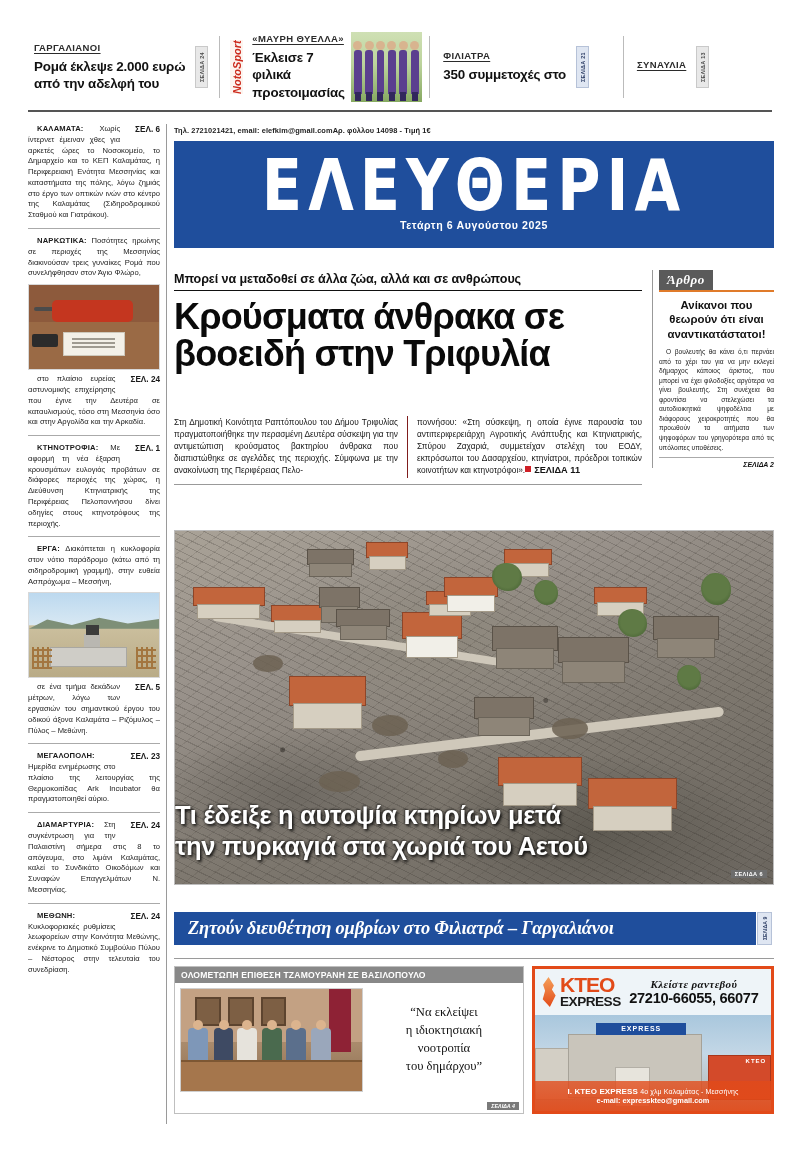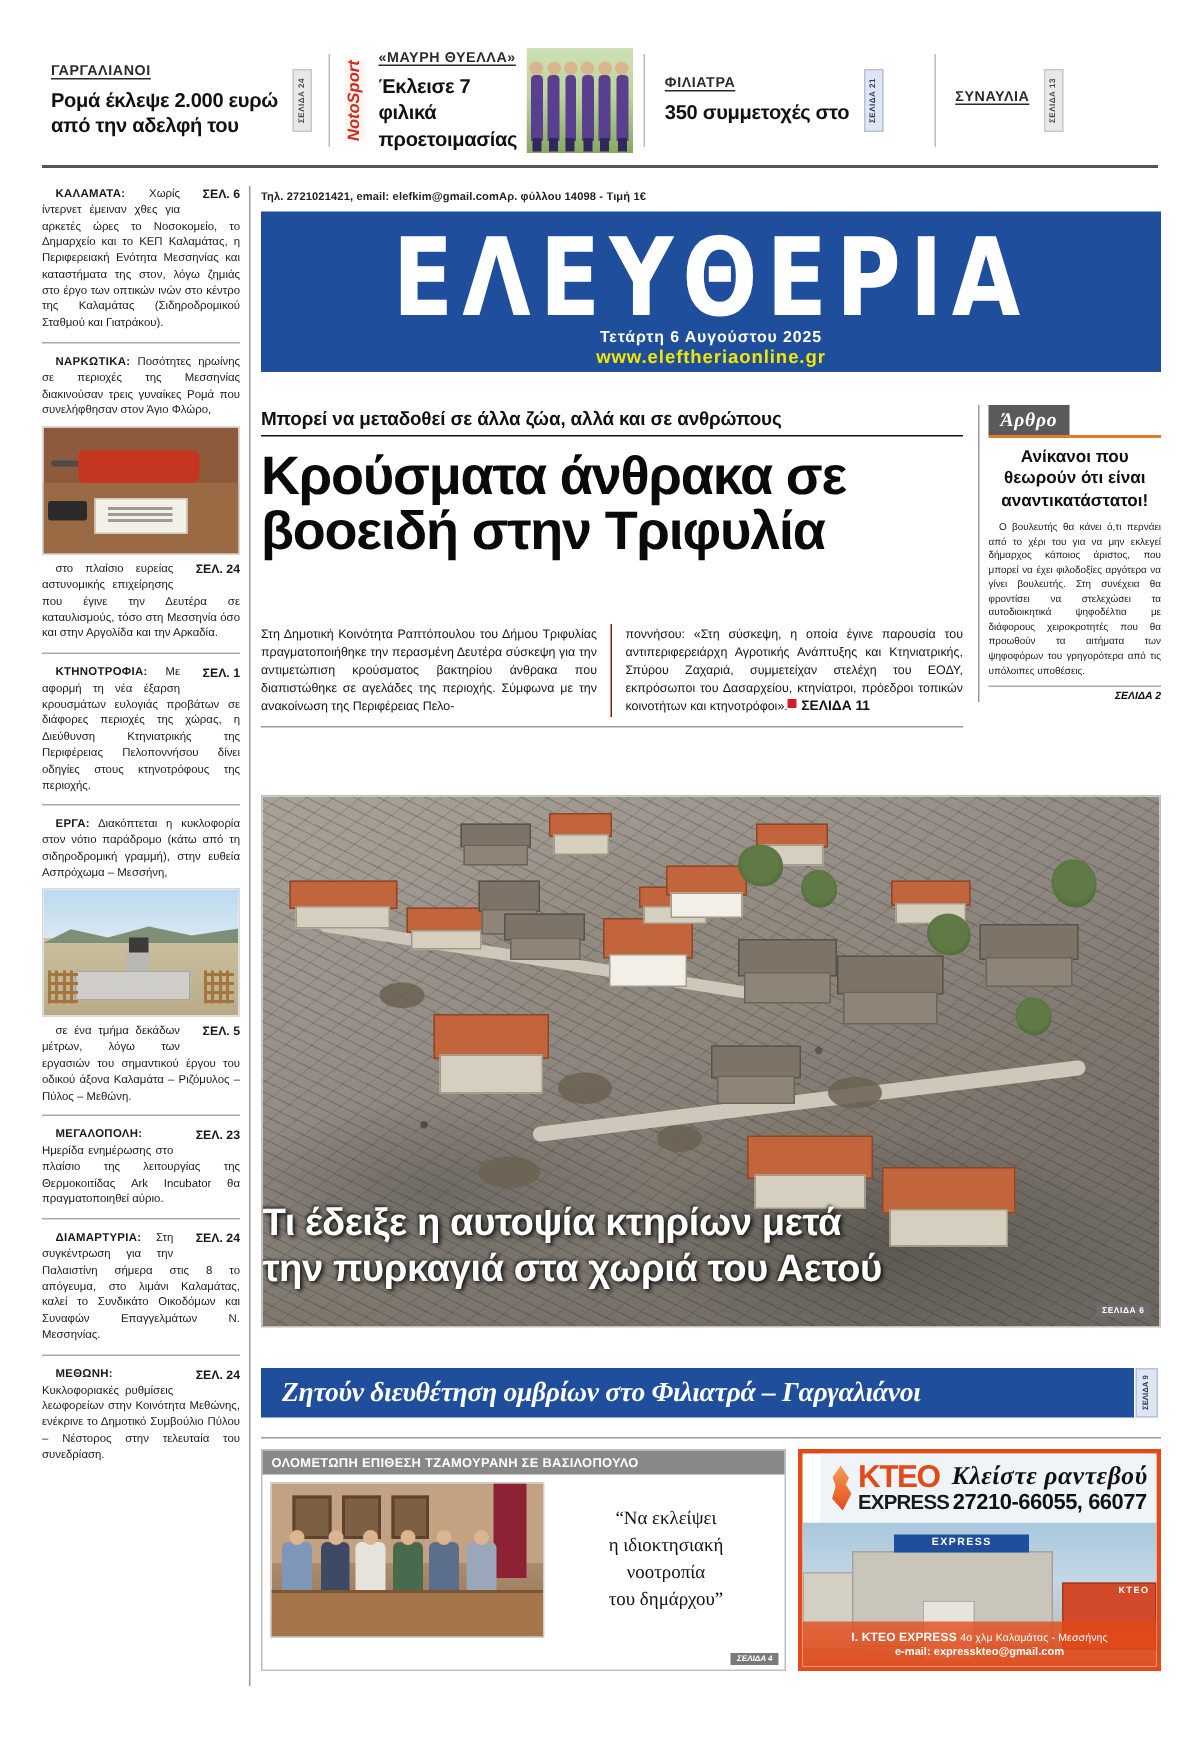--- a/index.html
+++ b/index.html
@@ -250,33 +250,33 @@
   }
   .botstory-quote span{display:block;}
   .botstory-ref{
     position:absolute;right:4px;bottom:3px;background:#7a7a7a;color:#fff;
     font-size:5.4px;font-weight:700;padding:1px 4px;font-style:italic;
   }
 
   
   .ad{
     position:absolute;left:532px;top:966px;width:242px;height:148px;
-    border:3px solid #e24a19;box-sizing:border-box;overflow:hidden;background:#fff;padding-left:12px;
+    border:3px solid #e24a19;box-sizing:border-box;overflow:hidden;background:#fff;
   }
   .ad-top{display:flex;height:46px;background:#eef4f8;}
   .ad-logo{display:flex;align-items:center;padding-left:5px;gap:3px;}
   .ad-flame{
     width:17px;height:30px;
     background:linear-gradient(#f5a05a,#e24a19);
     clip-path:polygon(50% 0,82% 28%,70% 42%,92% 62%,58% 100%,16% 74%,30% 46%,18% 26%);
   }
   .ad-kteo{font-size:21px;font-weight:700;color:#e24a19;letter-spacing:-1px;line-height:.9;}
   .ad-express{font-size:13.6px;font-weight:700;color:#1a1a1a;letter-spacing:-.5px;line-height:1;}
   .ad-right{flex:1;display:flex;flex-direction:column;justify-content:center;align-items:center;padding-right:4px;}
-  .ad-appt{font-family:"Liberation Serif",serif;font-size:17px;font-weight:700;font-style:italic;color:#111;letter-spacing:.4px;}
+  .ad-appt{font-family:"Liberation Serif",serif;font-size:11px;font-weight:700;font-style:italic;color:#111;letter-spacing:.4px;}
   .ad-phone{font-size:14.6px;font-weight:700;color:#111;letter-spacing:-.3px;}
   .ad-photo{position:absolute;left:0;right:0;top:46px;bottom:0;overflow:hidden;}
   .ad-sky{position:absolute;inset:0;background:linear-gradient(#a9c7dd 0%,#c3d7e6 40%,#b6b1a6 100%);}
   .ad-bld{position:absolute;left:14%;top:20%;width:56%;height:64%;background:#c9c5bb;border:1px solid #a6a298;}
   .ad-bld2{position:absolute;left:0;top:34%;width:16%;height:52%;background:#d3cfc5;border:1px solid #aeaaa0;}
   .ad-sign{position:absolute;left:26%;top:8%;width:38%;height:13%;background:#1f4e9c;color:#fff;font-size:7px;font-weight:700;letter-spacing:1px;display:flex;align-items:center;justify-content:center;}
   .ad-red{position:absolute;right:0;top:42%;width:26%;height:44%;background:#d34a2a;border:1px solid #a8361b;}
   .ad-red-txt{position:absolute;right:2%;top:45%;font-size:6px;font-weight:700;color:#fff;letter-spacing:1px;}
   .ad-door{position:absolute;left:34%;bottom:4%;width:14%;height:40%;background:#e7e4dc;border:1px solid #b3afa6;}
   .ad-bar{
@@ -351,21 +351,21 @@
     </div>
 
   </div>
   <div class="strip-rule"></div>
 
   <div class="sidebar">
 
     <div class="sb-item">
       <div class="sb-text">
         <span class="sb-page">ΣΕΛ. 6</span>
-        <span class="sb-lead">ΚΑΛΑΜΑΤΑ:</span><span> Χωρίς ίντερνετ έμειναν χθες για αρκετές ώρες το Νοσοκομείο, το Δημαρχείο και το ΚΕΠ Καλαμάτας, η Περιφερειακή Ενότητα Μεσσηνίας και καταστήματα της στον, λόγω ζημιάς στο έργο των οπτικών ινών στο κέντρο της Καλαμάτας (Σιδηροδρομικού Σταθμού και Γιατράκου).</span>
+        <span class="sb-lead">ΚΑΛΑΜΑΤΑ:</span><span> Χωρίς ίντερνετ έμειναν χθες για αρκετές ώρες το Νοσοκομείο, το Δημαρχείο και το ΚΕΠ Καλαμάτας, η Περιφερειακή Ενότητα Μεσσηνίας και καταστήματα της πόλης, λόγω ζημιάς στο έργο των οπτικών ινών στο κέντρο της Καλαμάτας (Σιδηροδρομικού Σταθμού και Γιατράκου).</span>
       </div>
     </div>
     <div class="sb-rule"></div>
 
     <div class="sb-item">
       <div class="sb-text">
         <span class="sb-lead">ΝΑΡΚΩΤΙΚΑ:</span><span> Ποσότητες ηρωίνης σε περιοχές της Μεσσηνίας διακινούσαν τρεις γυναίκες Ρομά που συνελήφθησαν στον Άγιο Φλώρο,</span>
       </div>
       <div class="sb-photo">
         <div class="ph-saw">
@@ -444,21 +444,20 @@
   <div class="masthead-info">
     <div>Τηλ. 2721021421, email: elefkim@gmail.com</div>
     <div>Αρ. φύλλου 14098 - Τιμή 1€</div>
   </div>
 
   <div class="masthead">
     <div class="logo-wrap">
       <div class="logo-text">ΕΛΕΥΘΕΡΙΑ</div>
     </div>
     <div class="mast-date">Τετάρτη 6 Αυγούστου 2025</div>
-    <div class="mast-url">www.eleftheriaonline.gr</div>
   </div>
 
   <div class="lead">
     <div class="lead-kicker">Μπορεί να μεταδοθεί σε άλλα ζώα, αλλά και σε ανθρώπους</div>
     <div class="lead-head">
       <span>Κρούσματα άνθρακα σε</span>
       <span>βooειδή στην Τριφυλία</span>
     </div>
   </div>
 

